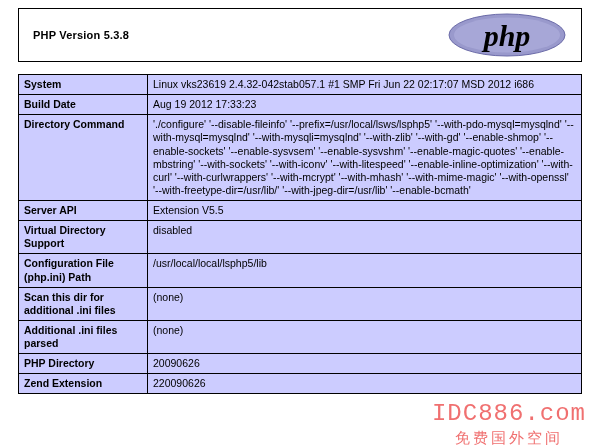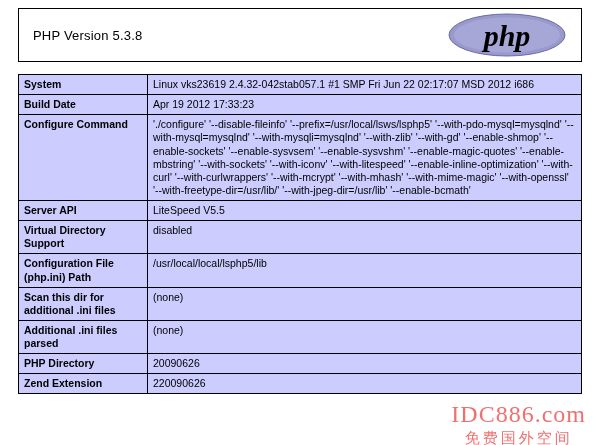--- a/index.html
+++ b/index.html
@@ -29,22 +29,22 @@
     border: 1px solid #000000;
     background: #ffffff;
     height: 54px;
     display: flex;
     align-items: center;
     justify-content: space-between;
     box-sizing: border-box;
     padding: 0 14px 0 14px;
   }
   .php-version {
-    font-size: 13px;
-    font-weight: normal;
+    font-size: 11px;
+    font-weight: bold;
     letter-spacing: 0.2px;
   }
   .php-logo {
     width: 120px;
     height: 46px;
     position: relative;
     flex: 0 0 auto;
   }
   .php-logo svg { display: block; }
 
@@ -77,21 +77,21 @@
   
   .watermark {
     position: absolute;
     right: 14px;
     bottom: 6px;
     text-align: center;
     pointer-events: none;
     user-select: none;
   }
   .wm-line1 {
-    font-family: Liberation Serif, serif;
+    font-family: Liberation Mono, monospace;
     font-size: 24px;
     color: #f07070;
     letter-spacing: 1px;
     line-height: 1;
     text-shadow: 0 0 1px rgba(255,255,255,0.6);
   }
   .wm-line2 {
     font-family: "Liberation Sans", sans-serif;
     font-size: 15px;
     color: #f07070;
@@ -125,29 +125,29 @@
   </div>
 
   <table class="info-table">
     <tbody>
       <tr>
         <td class="key">System</td>
         <td class="val">Linux vks23619 2.4.32-042stab057.1 #1 SMP Fri Jun 22 02:17:07 MSD 2012 i686</td>
       </tr>
       <tr>
         <td class="key">Build Date</td>
-        <td class="val">Apr 19 2012 17:33:23</td>
+        <td class="val">Aug 19 2012 17:33:23</td>
       </tr>
       <tr>
-        <td class="key">Configure Command</td>
+        <td class="key">Directory Command</td>
         <td class="val">'./configure' '--disable-fileinfo' '--prefix=/usr/local/lsws/lsphp5' '--with-pdo-mysql=mysqlnd' '--with-mysql=mysqlnd' '--with-mysqli=mysqlnd' '--with-zlib' '--with-gd' '--enable-shmop' '--enable-sockets' '--enable-sysvsem' '--enable-sysvshm' '--enable-magic-quotes' '--enable-mbstring' '--with-sockets' '--with-iconv' '--with-litespeed' '--enable-inline-optimization' '--with-curl' '--with-curlwrappers' '--with-mcrypt' '--with-mhash' '--with-mime-magic' '--with-openssl' '--with-freetype-dir=/usr/lib/' '--with-jpeg-dir=/usr/lib' '--enable-bcmath'</td>
       </tr>
       <tr>
         <td class="key">Server API</td>
-        <td class="val">LiteSpeed V5.5</td>
+        <td class="val">Extension V5.5</td>
       </tr>
       <tr>
         <td class="key">Virtual Directory Support</td>
         <td class="val">disabled</td>
       </tr>
       <tr>
         <td class="key">Configuration File (php.ini) Path</td>
         <td class="val">/usr/local/local/lsphp5/lib</td>
       </tr>
       <tr>

